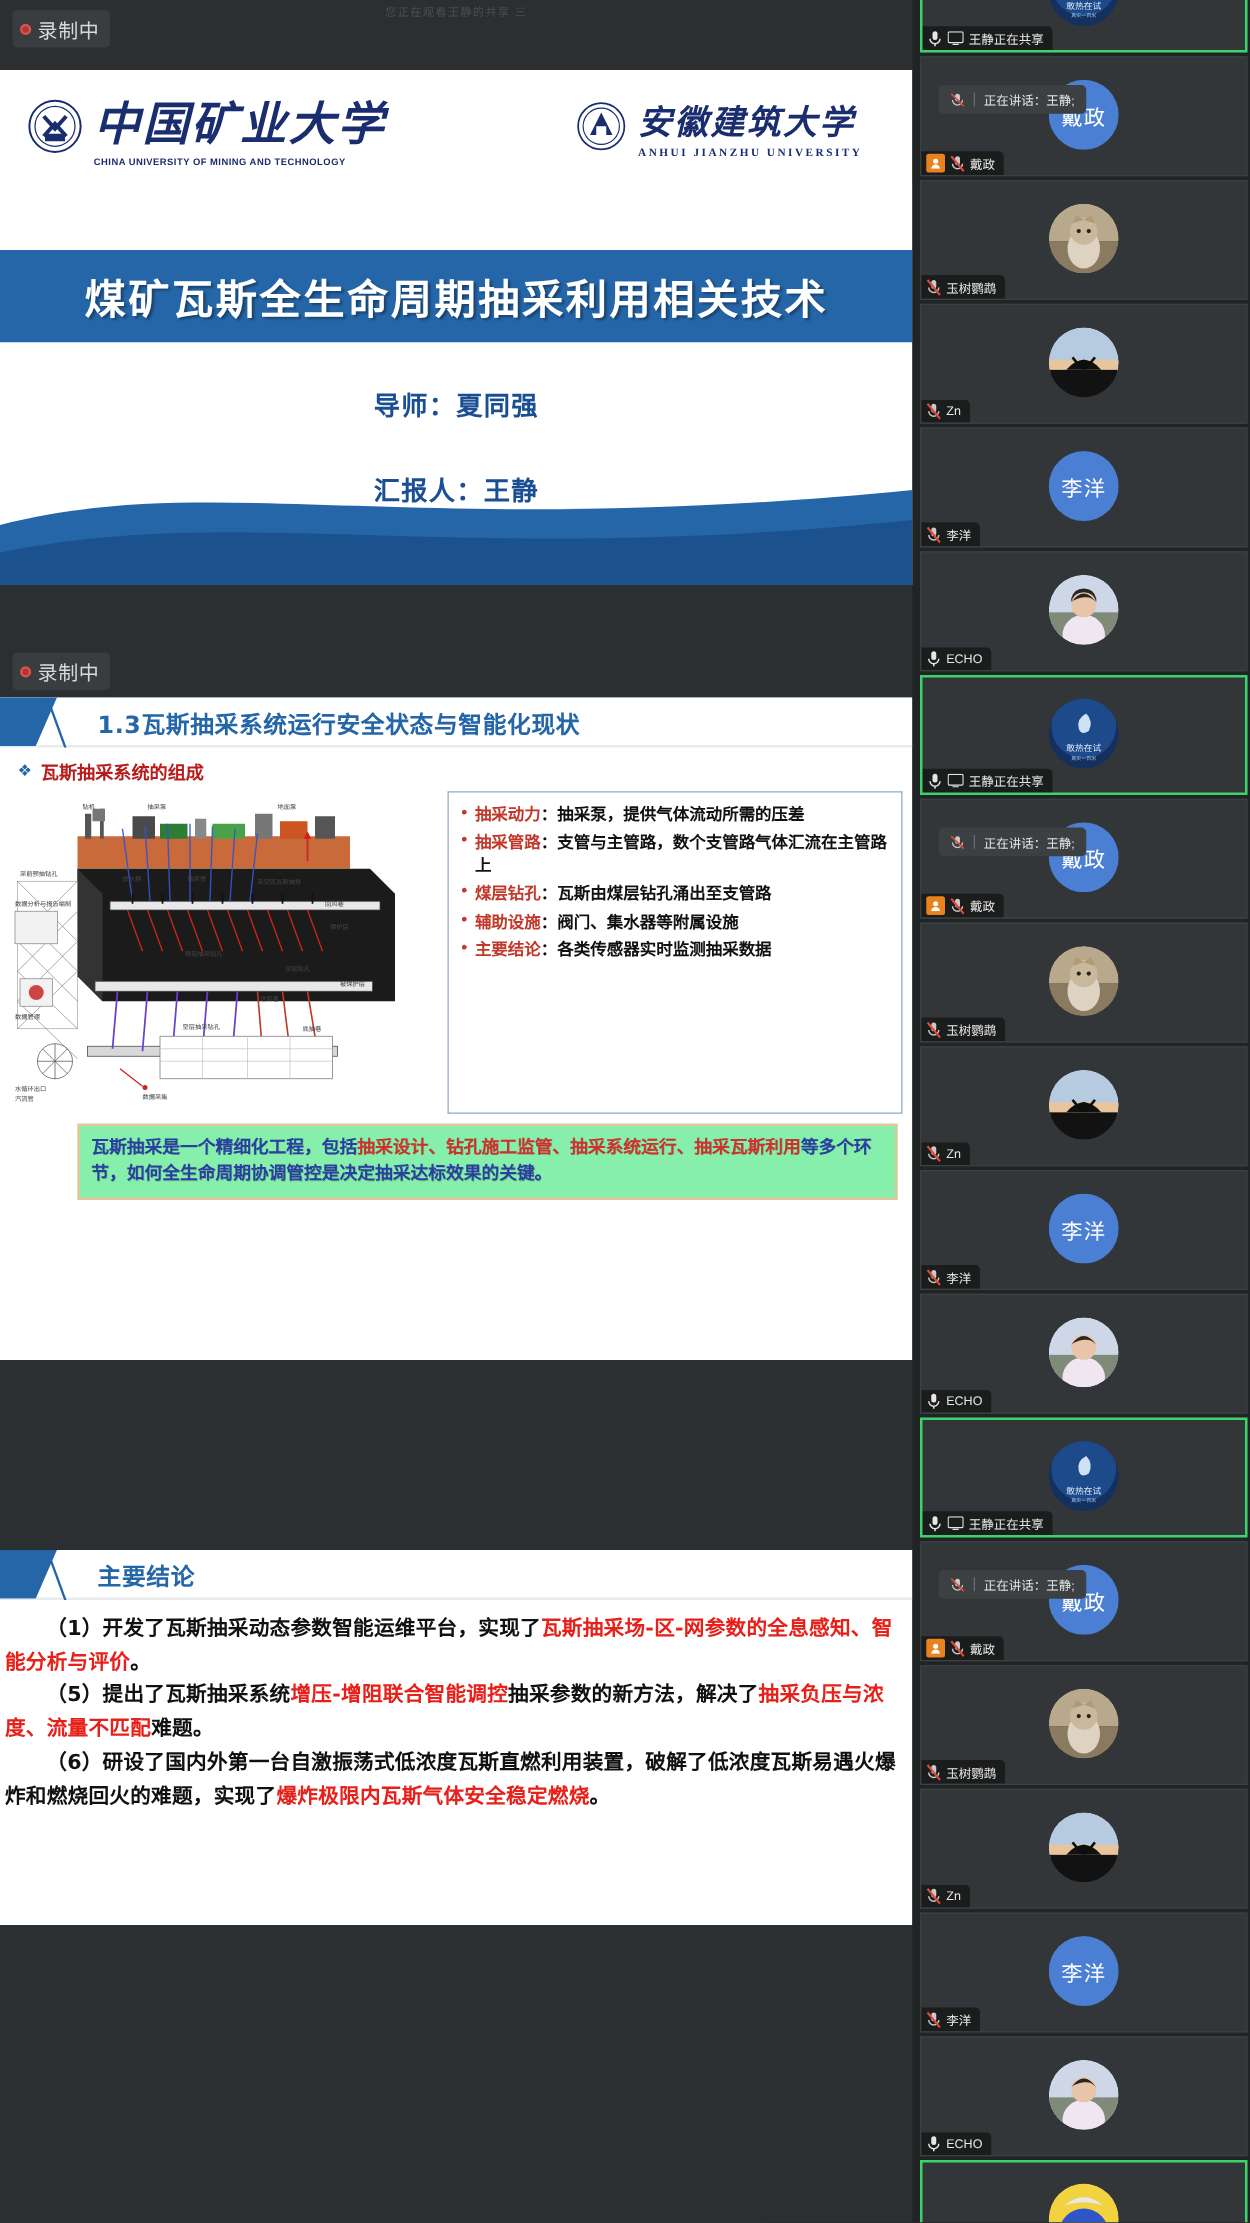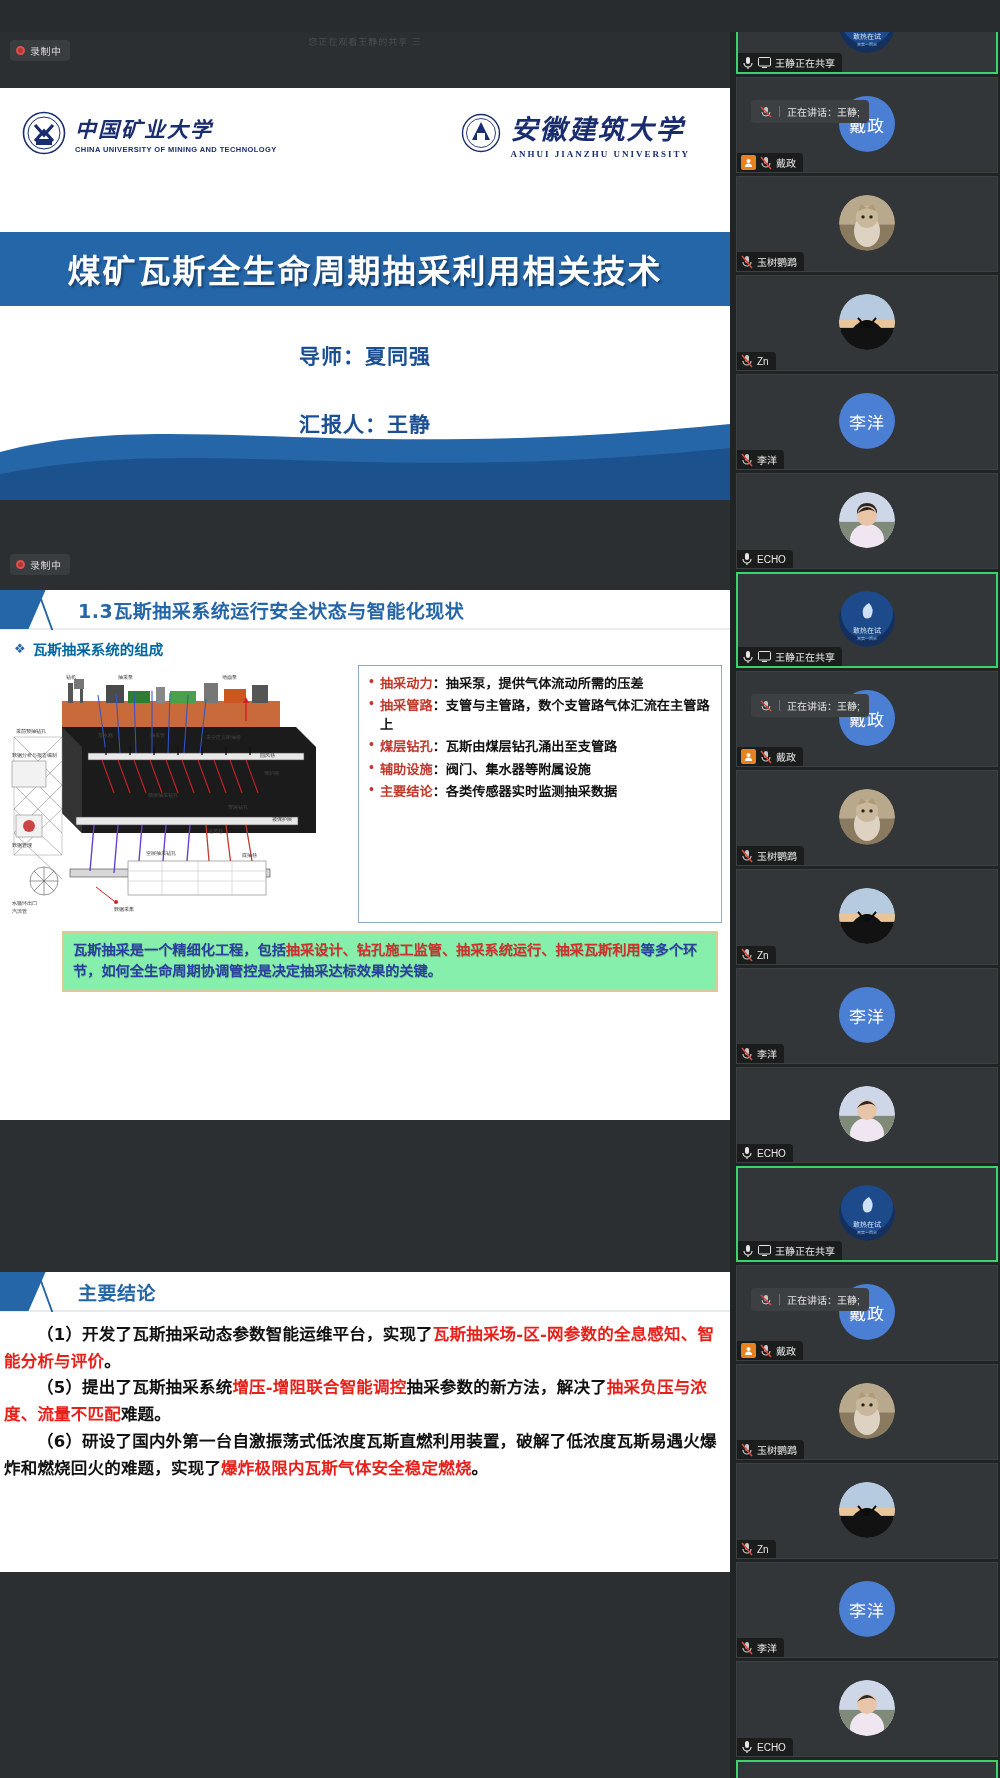--- a/index.html
+++ b/index.html
@@ -2,36 +2,36 @@
 <html lang="zh-CN"><head>
 <meta charset="utf-8">
 <style>
   * { box-sizing: border-box; margin: 0; padding: 0; }
   html, body {
     width: 1000px; height: 1778px;
     background: #282c2e;
     font-family: "Liberation Sans", "DejaVu Sans", sans-serif;
     overflow: hidden;
   }
-  .app { position: relative; width: 1000px; height: 1410px; display: flex; margin-top: 32px; }
+  .app { position: relative; width: 1000px; height: 1410px; display: flex; }
 
   
   .stage { position: relative; width: 730px; height: 1778px; background: #2b2f31; overflow: hidden; }
 
   
   .rec-pill {
     position: absolute; display: flex; align-items: center; gap: 5px;
     background: #3a3d40; border-radius: 4px; padding: 3px 8px 3px 6px;
     z-index: 40;
   }
   .rec-dot {
     width: 9px; height: 9px; border-radius: 50%;
     background: #b4362f; border: 2px solid #d9534f; display: inline-block;
   }
-  .rec-text { color: #d8d8d8; font-size: 10px; letter-spacing: .5px; }
+  .rec-text { color: #d8d8d8; font-size: 16px; letter-spacing: .5px; }
 
   .top-hint {
     position: absolute; top: 3px; left: 0; right: 0; text-align: center;
     color: #4a4e50; font-size: 9px; z-index: 39; letter-spacing: 1px;
   }
 
   
   .slide { position: absolute; left: 0; width: 730px; background: #ffffff; overflow: hidden; }
 
   
@@ -41,21 +41,21 @@
     padding: 0 22px; justify-content: space-between;
   }
   .logo-group { display: flex; align-items: center; gap: 9px; }
   .crest { flex: 0 0 auto; }
   .logo-txt { display: flex; flex-direction: column; gap: 2px; }
   .logo-cn {
     font-family: "Liberation Serif", "DejaVu Serif", serif;
     font-weight: bold; color: #1a2d6e; font-style: italic;
     letter-spacing: 2px;
   }
-  .cumt .logo-cn { font-size: 21px; }
+  .cumt .logo-cn { font-size: 37px; }
   .ahjzu .logo-cn { font-size: 27px; }
   .logo-en {
     font-size: 7.5px; color: #1a2d6e; font-weight: bold; letter-spacing: .4px;
     font-family: "Liberation Sans", sans-serif;
   }
   .ahjzu .logo-en {
     font-family: "Liberation Serif", serif; font-size: 9px; letter-spacing: 2px;
     text-align: center;
   }
   .s1-gap { height: 54px; background: #fff; }
@@ -89,21 +89,21 @@
     border-left: 2px solid #2566a8; transform: skewX(20deg);
   }
   .sec-title {
     margin-left: 32px; color: #2566a8; font-size: 19px; font-weight: bold;
     letter-spacing: .5px; font-family: "DejaVu Sans", sans-serif;
   }
   .s2-sub {
     display: flex; align-items: center; gap: 7px; padding: 8px 0 4px 14px;
   }
   .diamond { color: #2566a8; font-size: 13px; }
-  .s2-sub-txt { color: #0369a1; font-size: 14.5px; font-weight: bold; }
+  .s2-sub-txt { color: #b91c1c; font-size: 14.5px; font-weight: bold; }
   .s2-cols { display: flex; gap: 8px; padding: 2px 8px 0 10px; }
   .s2-figure { width: 340px; height: 250px; position: relative; }
   .s2-box {
     flex: 1; border: 1px solid #8fa9cc; background: #fff;
     padding: 8px 8px 6px 10px; height: 258px;
   }
   .s2-li { display: flex; gap: 6px; margin-bottom: 3px; line-height: 1.45; }
   .s2-li .b { color: #c0392b; font-size: 14px; line-height: 1.1; }
   .s2-li p { font-size: 13.2px; font-weight: bold; color: #111; }
   .s2-li p .k { color: #c0392b; }

